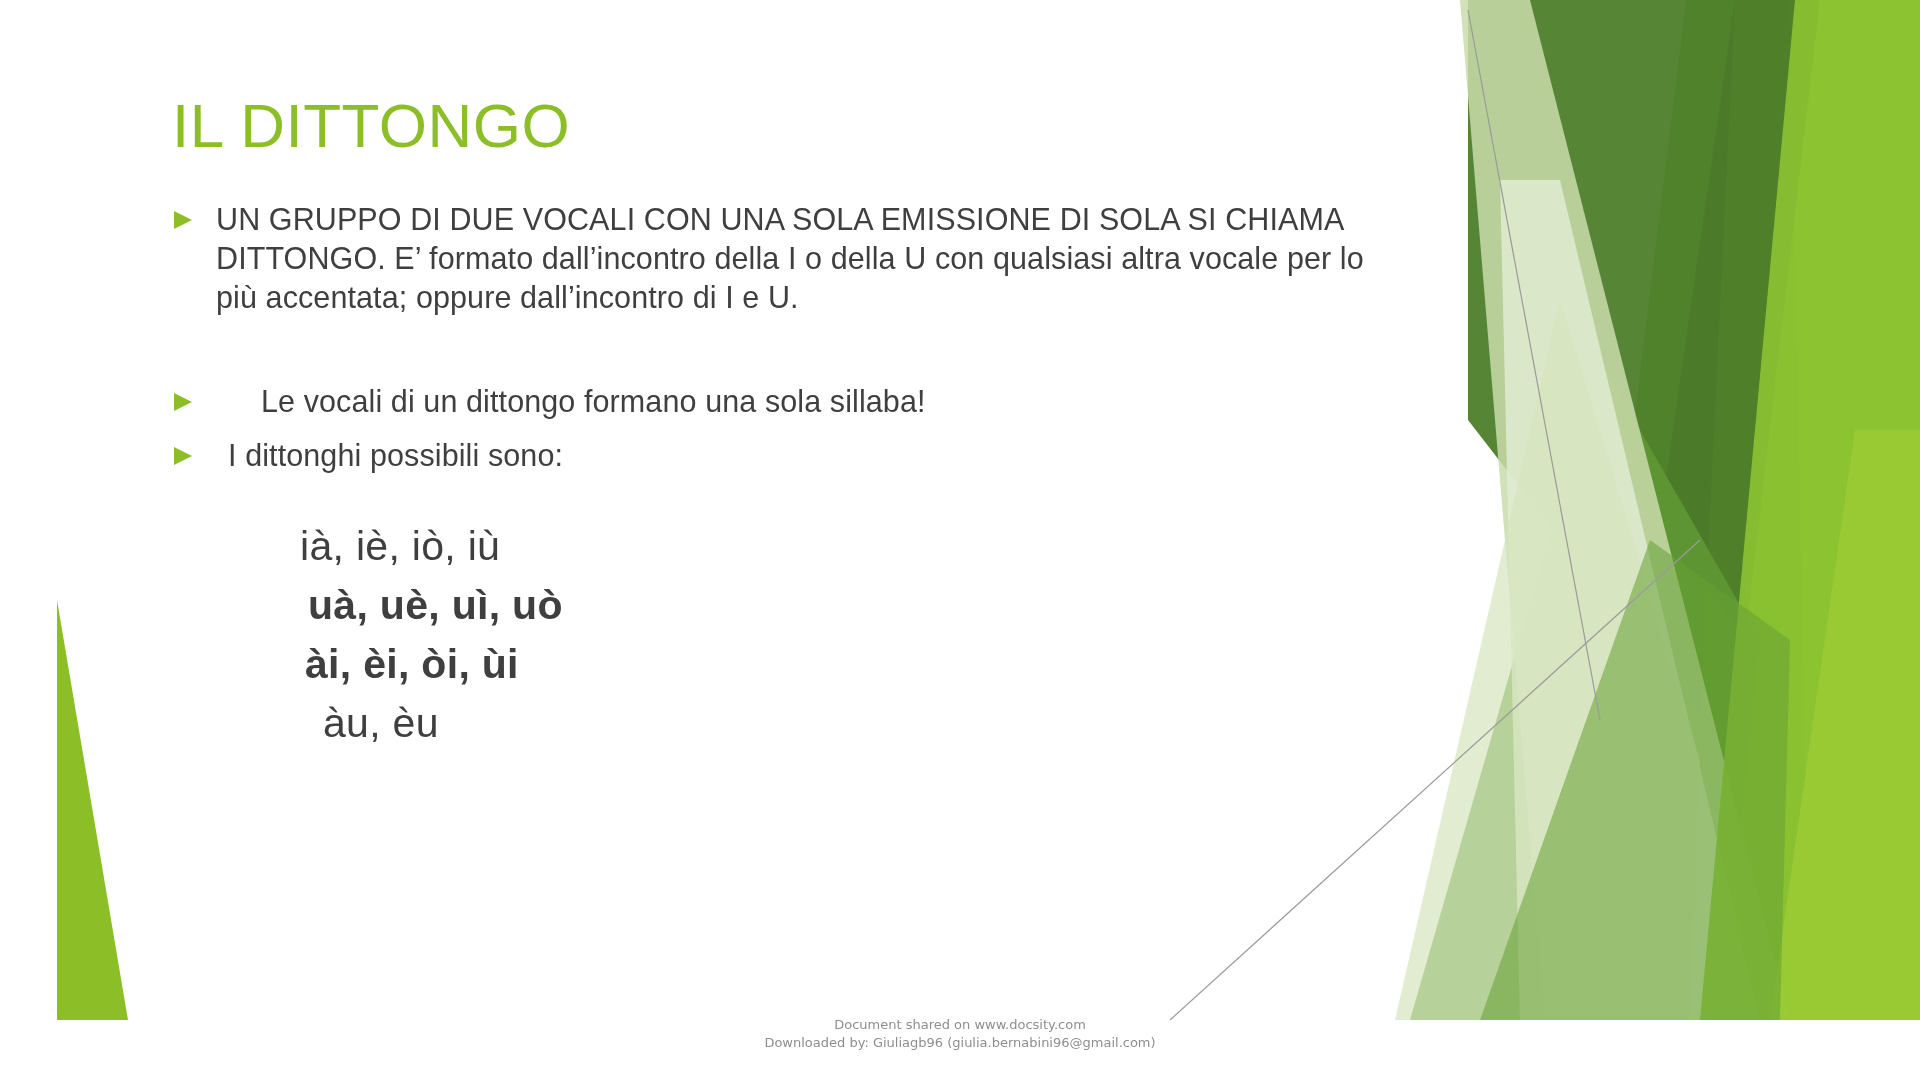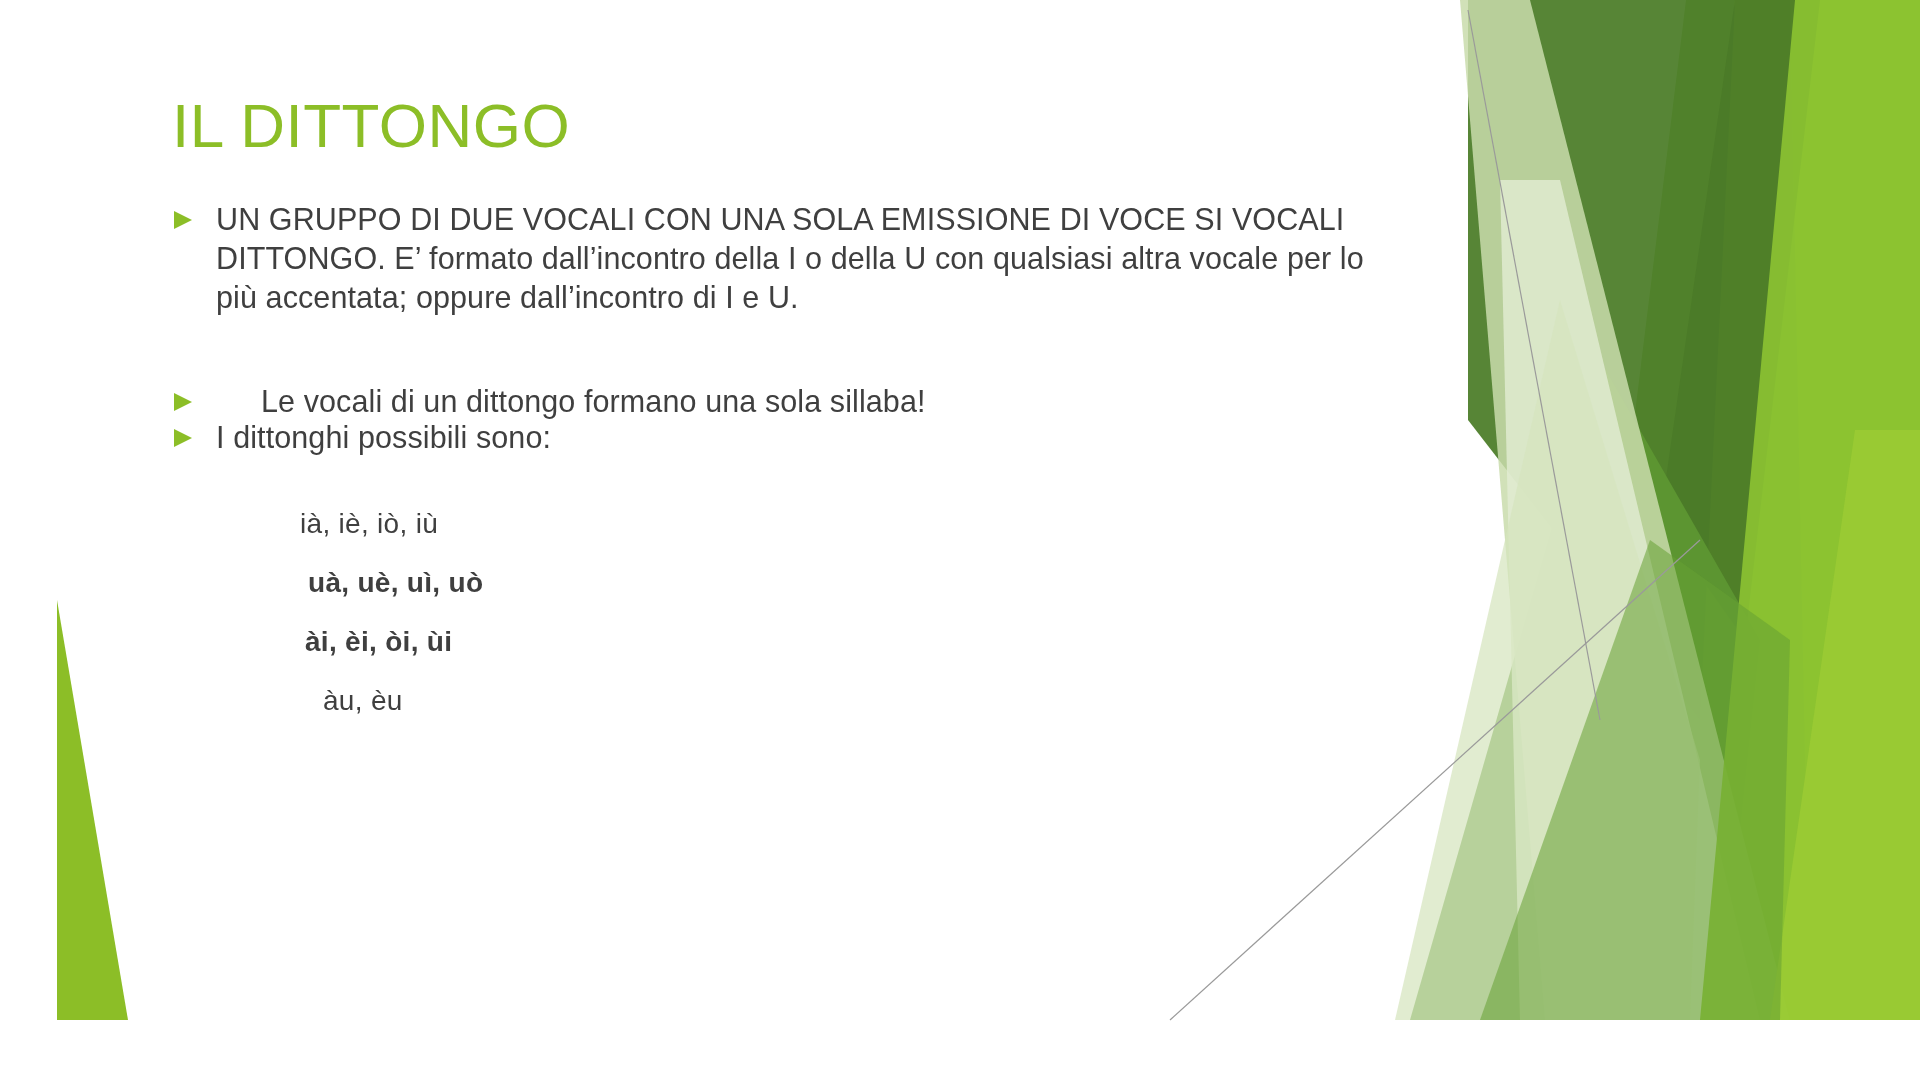--- a/index.html
+++ b/index.html
@@ -64,29 +64,30 @@
 
   .bullet-text {
     font-size:30.5px;
     line-height:39px;
     color:#3F3F3F;
     letter-spacing:0.1px;
   }
 
   #bullet-1 { left:172px; top:200px; width:1230px; }
   #bullet-2 { left:172px; top:382px; width:1230px;gap:45px; }
-  #bullet-3 { left:172px; top:418px; width:1230px; }
+  #bullet-3 { left:172px; top:436px; width:1230px;gap:12px; }
 
   .vowel-line {
     position:absolute;
-    font-size:28px;
+    font-size:41px;
     line-height:39px;
     color:#3F3F3F;
     letter-spacing:0.3px;
     white-space:nowrap;
+    margin-top:23px;
   }
   #vowel-1 { left:300px; top:504px; }
   #vowel-2 { left:308px; top:563px;font-weight:bold; }
   #vowel-3 { left:305px; top:622px;font-weight:bold; }
   #vowel-4 { left:323px; top:681px; }
 
   
   #watermark {
     position:absolute;
     left:0;
@@ -143,21 +144,21 @@
   <div id="content">
 
     <div id="page-title">IL DITTONGO</div>
 
     <div class="bullet-row" id="bullet-1">
       <span class="bullet-mark">
         <svg width="22" height="22" viewBox="0 0 22 22">
           <polygon points="2,2 20,11 2,20" fill="#8CBE27"></polygon>
         </svg>
       </span>
-      <span class="bullet-text">UN GRUPPO DI DUE VOCALI CON UNA SOLA EMISSIONE DI VOCE SI VOCALI DITTONGO. E’ formato dall’incontro della I o della U con qualsiasi altra vocale per lo più accentata; oppure dall’incontro di I e U.</span>
+      <span class="bullet-text">UN GRUPPO DI DUE VOCALI CON UNA SOLA EMISSIONE DI SOLA SI CHIAMA DITTONGO. E’ formato dall’incontro della I o della U con qualsiasi altra vocale per lo più accentata; oppure dall’incontro di I e U.</span>
     </div>
 
     <div class="bullet-row" id="bullet-2">
       <span class="bullet-mark">
         <svg width="22" height="22" viewBox="0 0 22 22">
           <polygon points="2,2 20,11 2,20" fill="#8CBE27"></polygon>
         </svg>
       </span>
       <span class="bullet-text">Le vocali di un dittongo formano una sola sillaba!</span>
     </div>
@@ -171,14 +172,18 @@
       <span class="bullet-text">I dittonghi possibili sono:</span>
     </div>
 
     <div class="vowel-line" id="vowel-1">ià, iè, iò, iù</div>
     <div class="vowel-line" id="vowel-2">uà, uè, uì, uò</div>
     <div class="vowel-line" id="vowel-3">ài, èi, òi, ùi</div>
     <div class="vowel-line" id="vowel-4">àu, èu</div>
 
   </div>
 
+  <div id="watermark">
+    <div>Document shared on www.docsity.com</div>
+    <div>Downloaded by: Giuliagb96 (giulia.bernabini96@gmail.com)</div>
+  </div>
 
 </div>
 
 </body></html>

